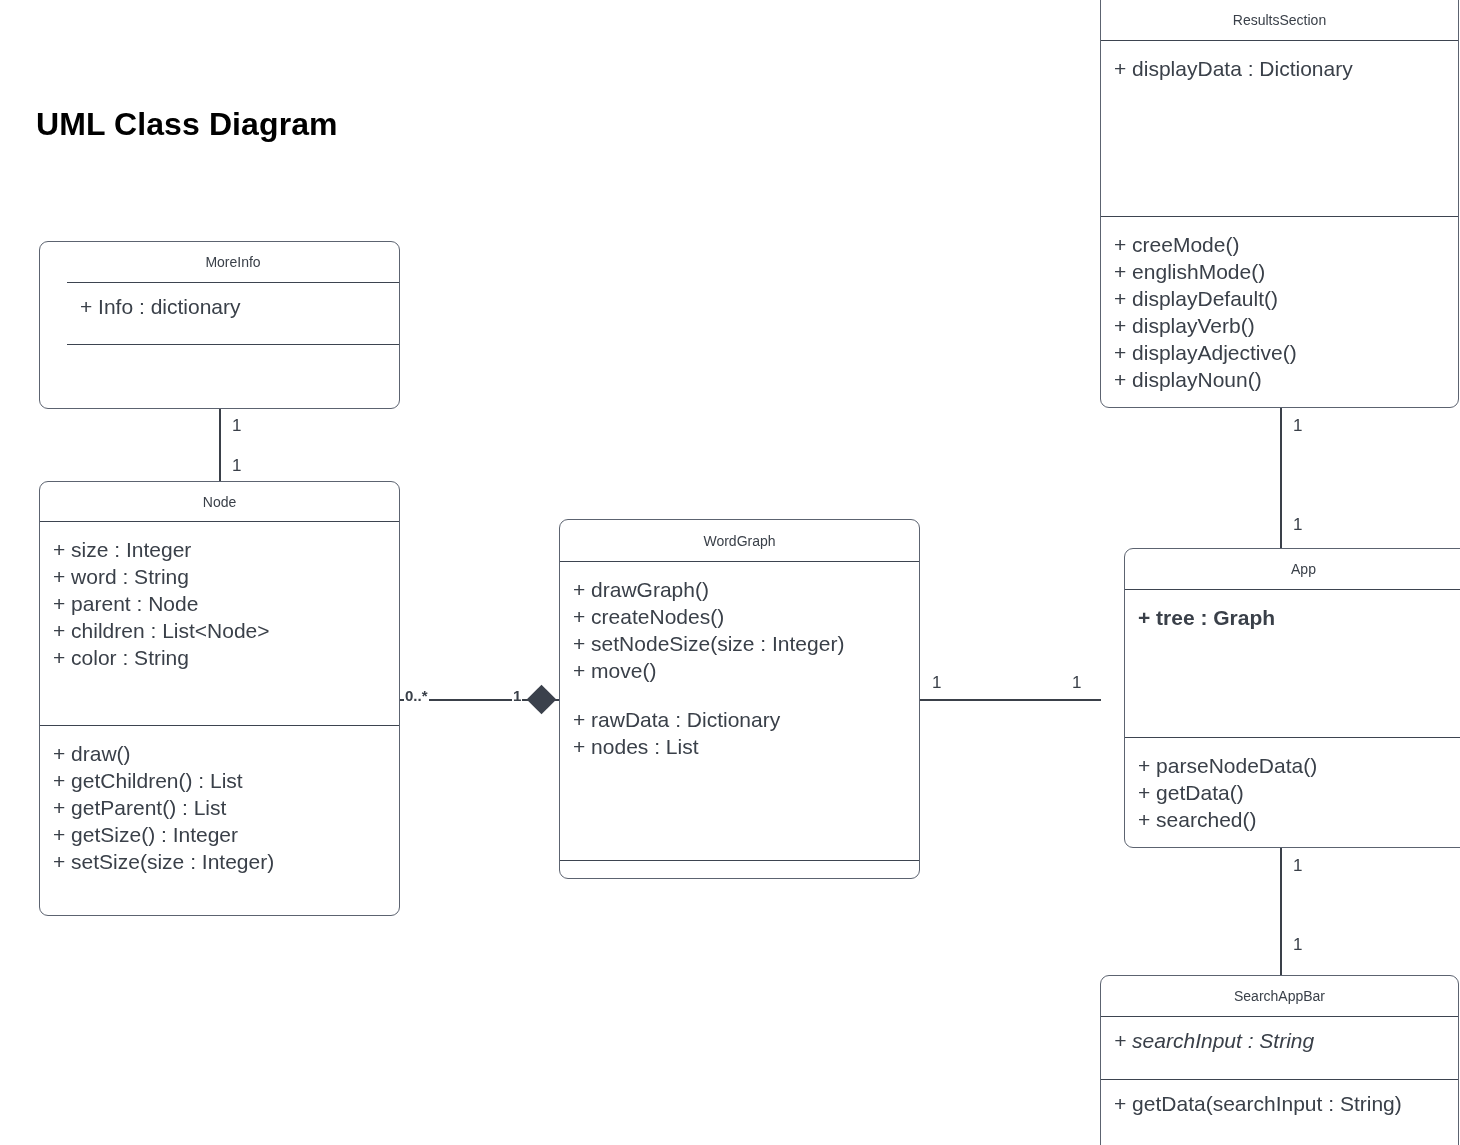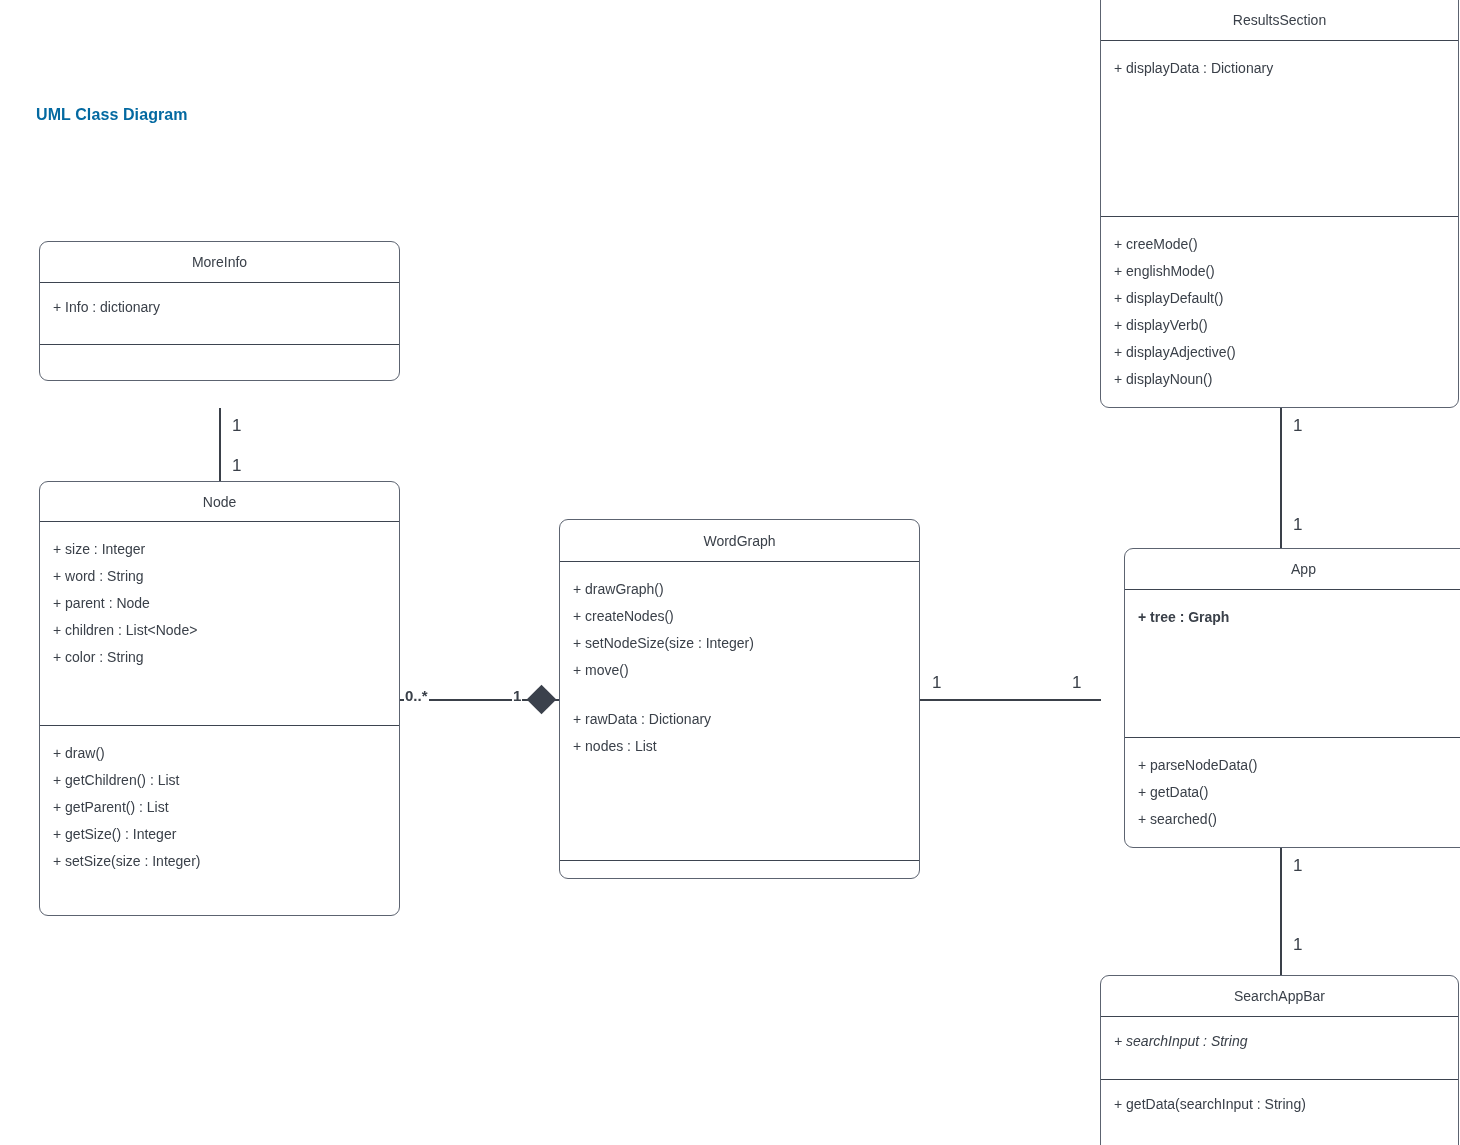--- a/index.html
+++ b/index.html
@@ -16,23 +16,23 @@
     color: #3a4049;
   }
   #diagram {
     position: absolute;
     inset: 0;
   }
   .page-title {
     position: absolute;
     left: 36px;
     top: 106px;
-    font-size: 16px;
+    font-size: 32px;
     font-weight: bold;
-    color: #0369a1;
+    color: #000000;
     letter-spacing: 0.1px;
     white-space: nowrap;
   }
   
   .uml-class {
     position: absolute;
     box-sizing: border-box;
     background: #ffffff;
     border: 1.6px solid #5c6370;
     border-radius: 9px;
@@ -58,21 +58,21 @@
     white-space: nowrap;
   }
   .cls-compartment {
     box-sizing: border-box;
     padding: 14px 13px 8px 13px;
   }
   .cls-compartment.with-rule {
     border-bottom: 1.6px solid #3d4450;
   }
   .member {
-    font-size: 14px;
+    font-size: 21px;
     line-height: 27px;
     color: #3a4049;
     white-space: nowrap;
   }
   
   .edge {
     position: absolute;
     background: #3a4049;
     z-index: 1;
   }
@@ -134,21 +134,21 @@
     <div class="cls-compartment">
       <div class="member">+ creeMode()</div>
       <div class="member">+ englishMode()</div>
       <div class="member">+ displayDefault()</div>
       <div class="member">+ displayVerb()</div>
       <div class="member">+ displayAdjective()</div>
       <div class="member">+ displayNoun()</div>
     </div>
   </div>
 
-  <div class="uml-class" style="left:39px; top:241px; width:361px; height:140px;">
+  <div class="uml-class" style="left:39px; top:241px; width:361px; height:168px;padding-left:27px;">
     <div class="cls-name" style="height:41px;">MoreInfo</div>
     <div class="cls-compartment with-rule" style="height:62px;">
       <div class="member" style="line-height:20px;">+ Info : dictionary</div>
     </div>
     <div class="cls-compartment"></div>
   </div>
 
   <div class="uml-class" style="left:39px; top:481px; width:361px; height:435px;">
     <div class="cls-name" style="height:40px;">Node</div>
     <div class="cls-compartment with-rule" style="height:204px;">

